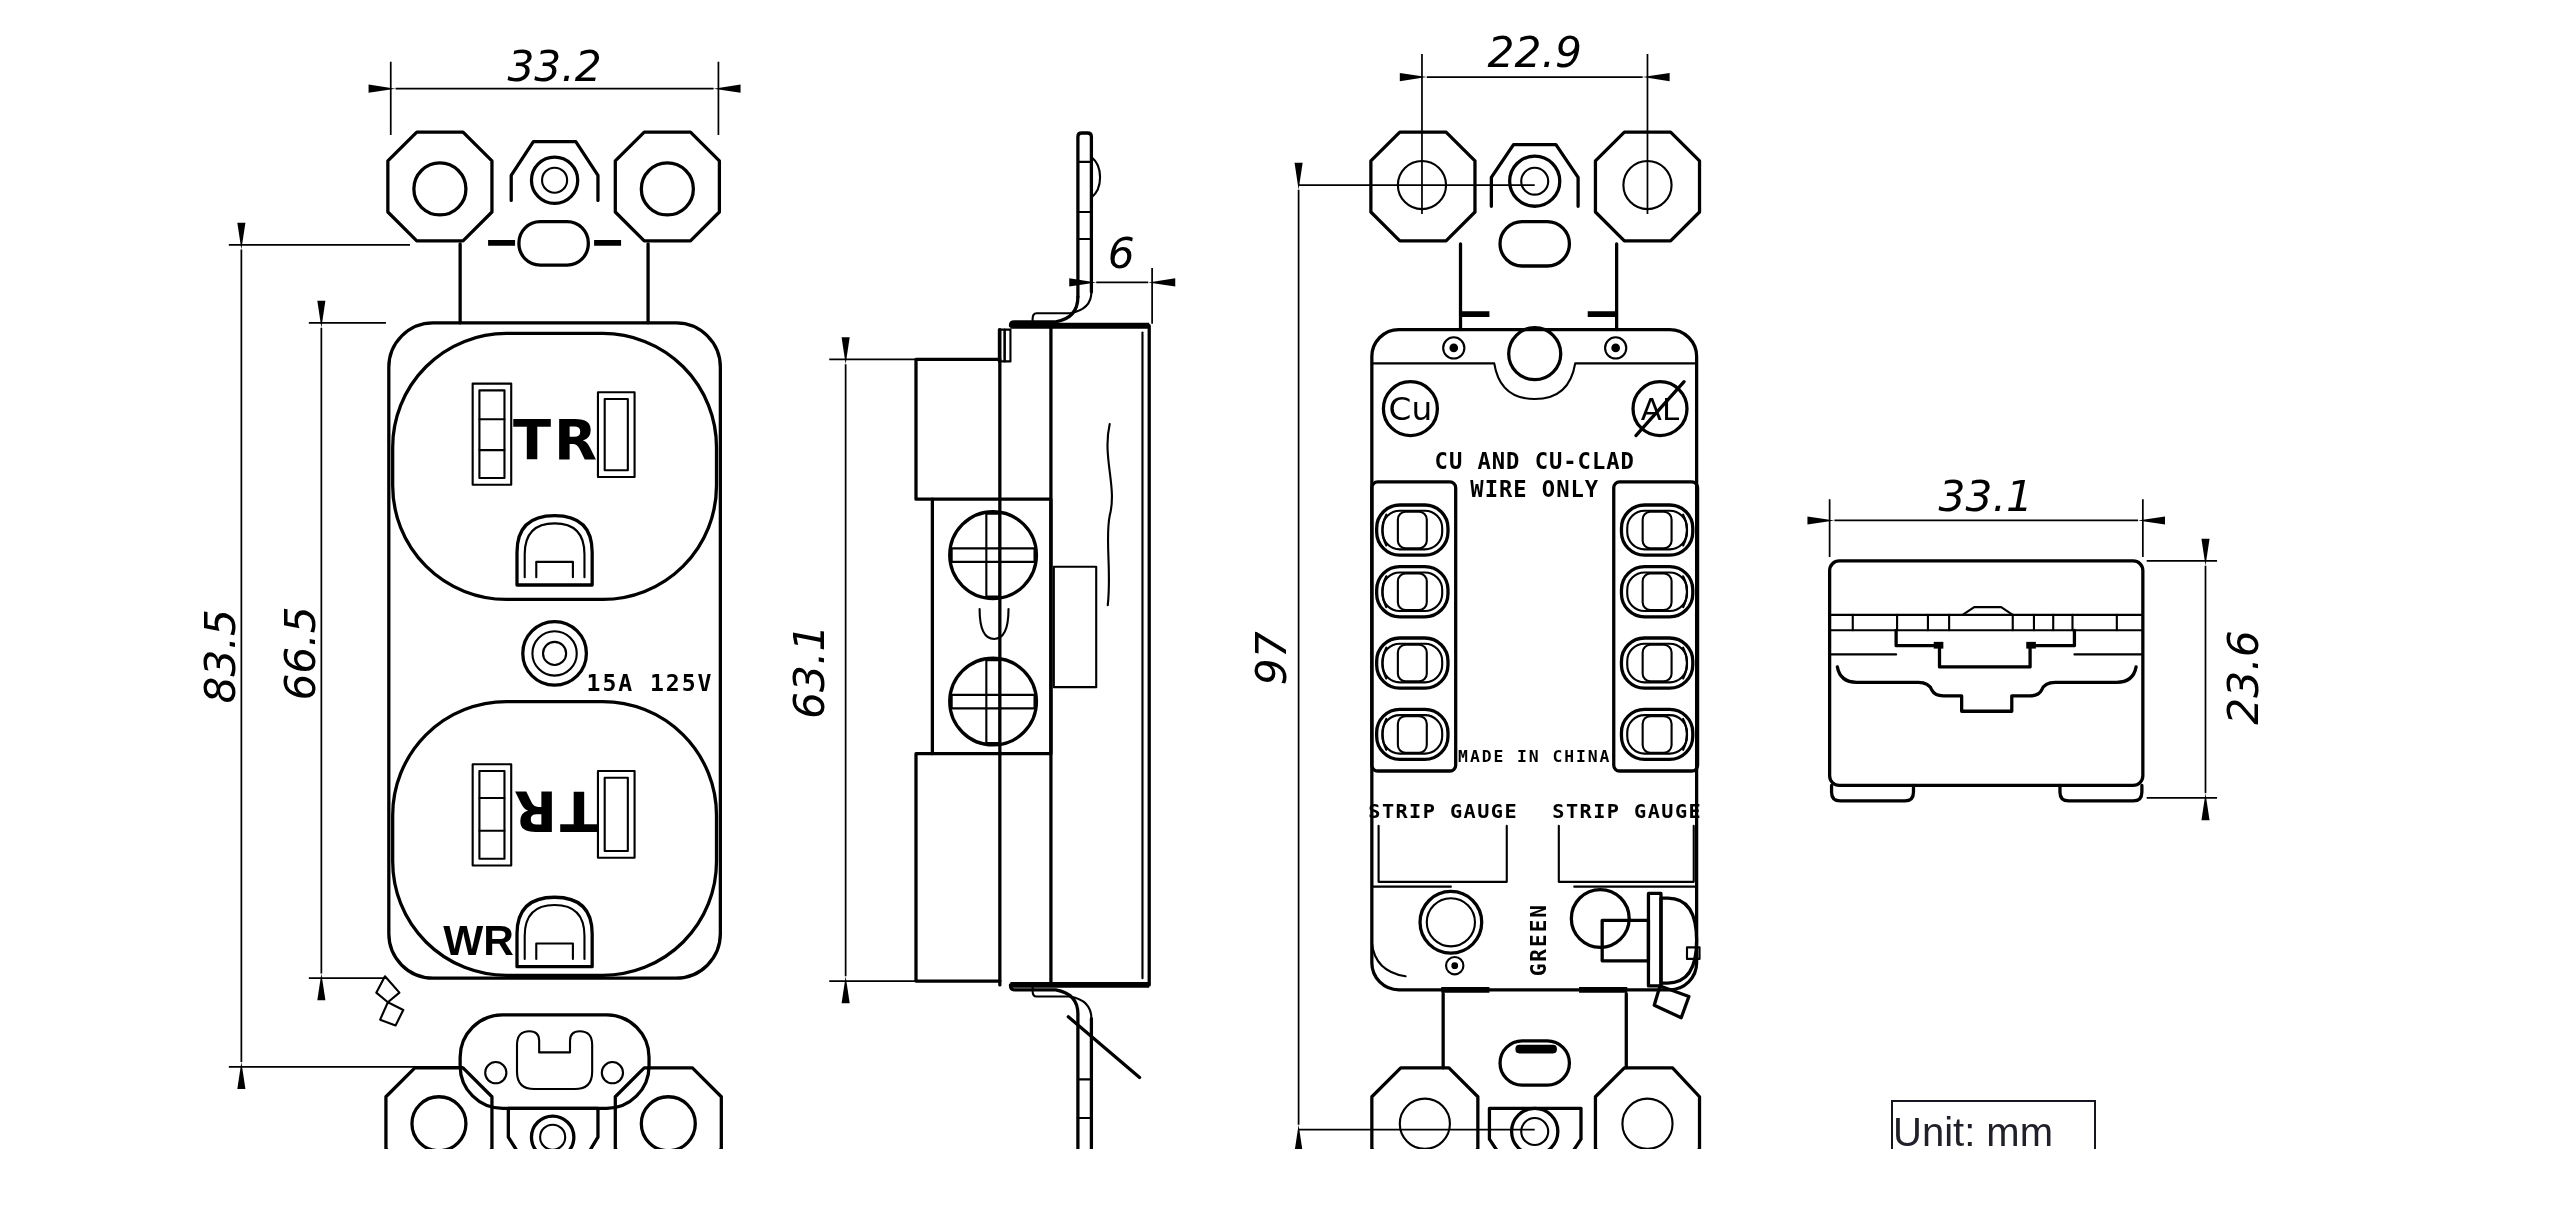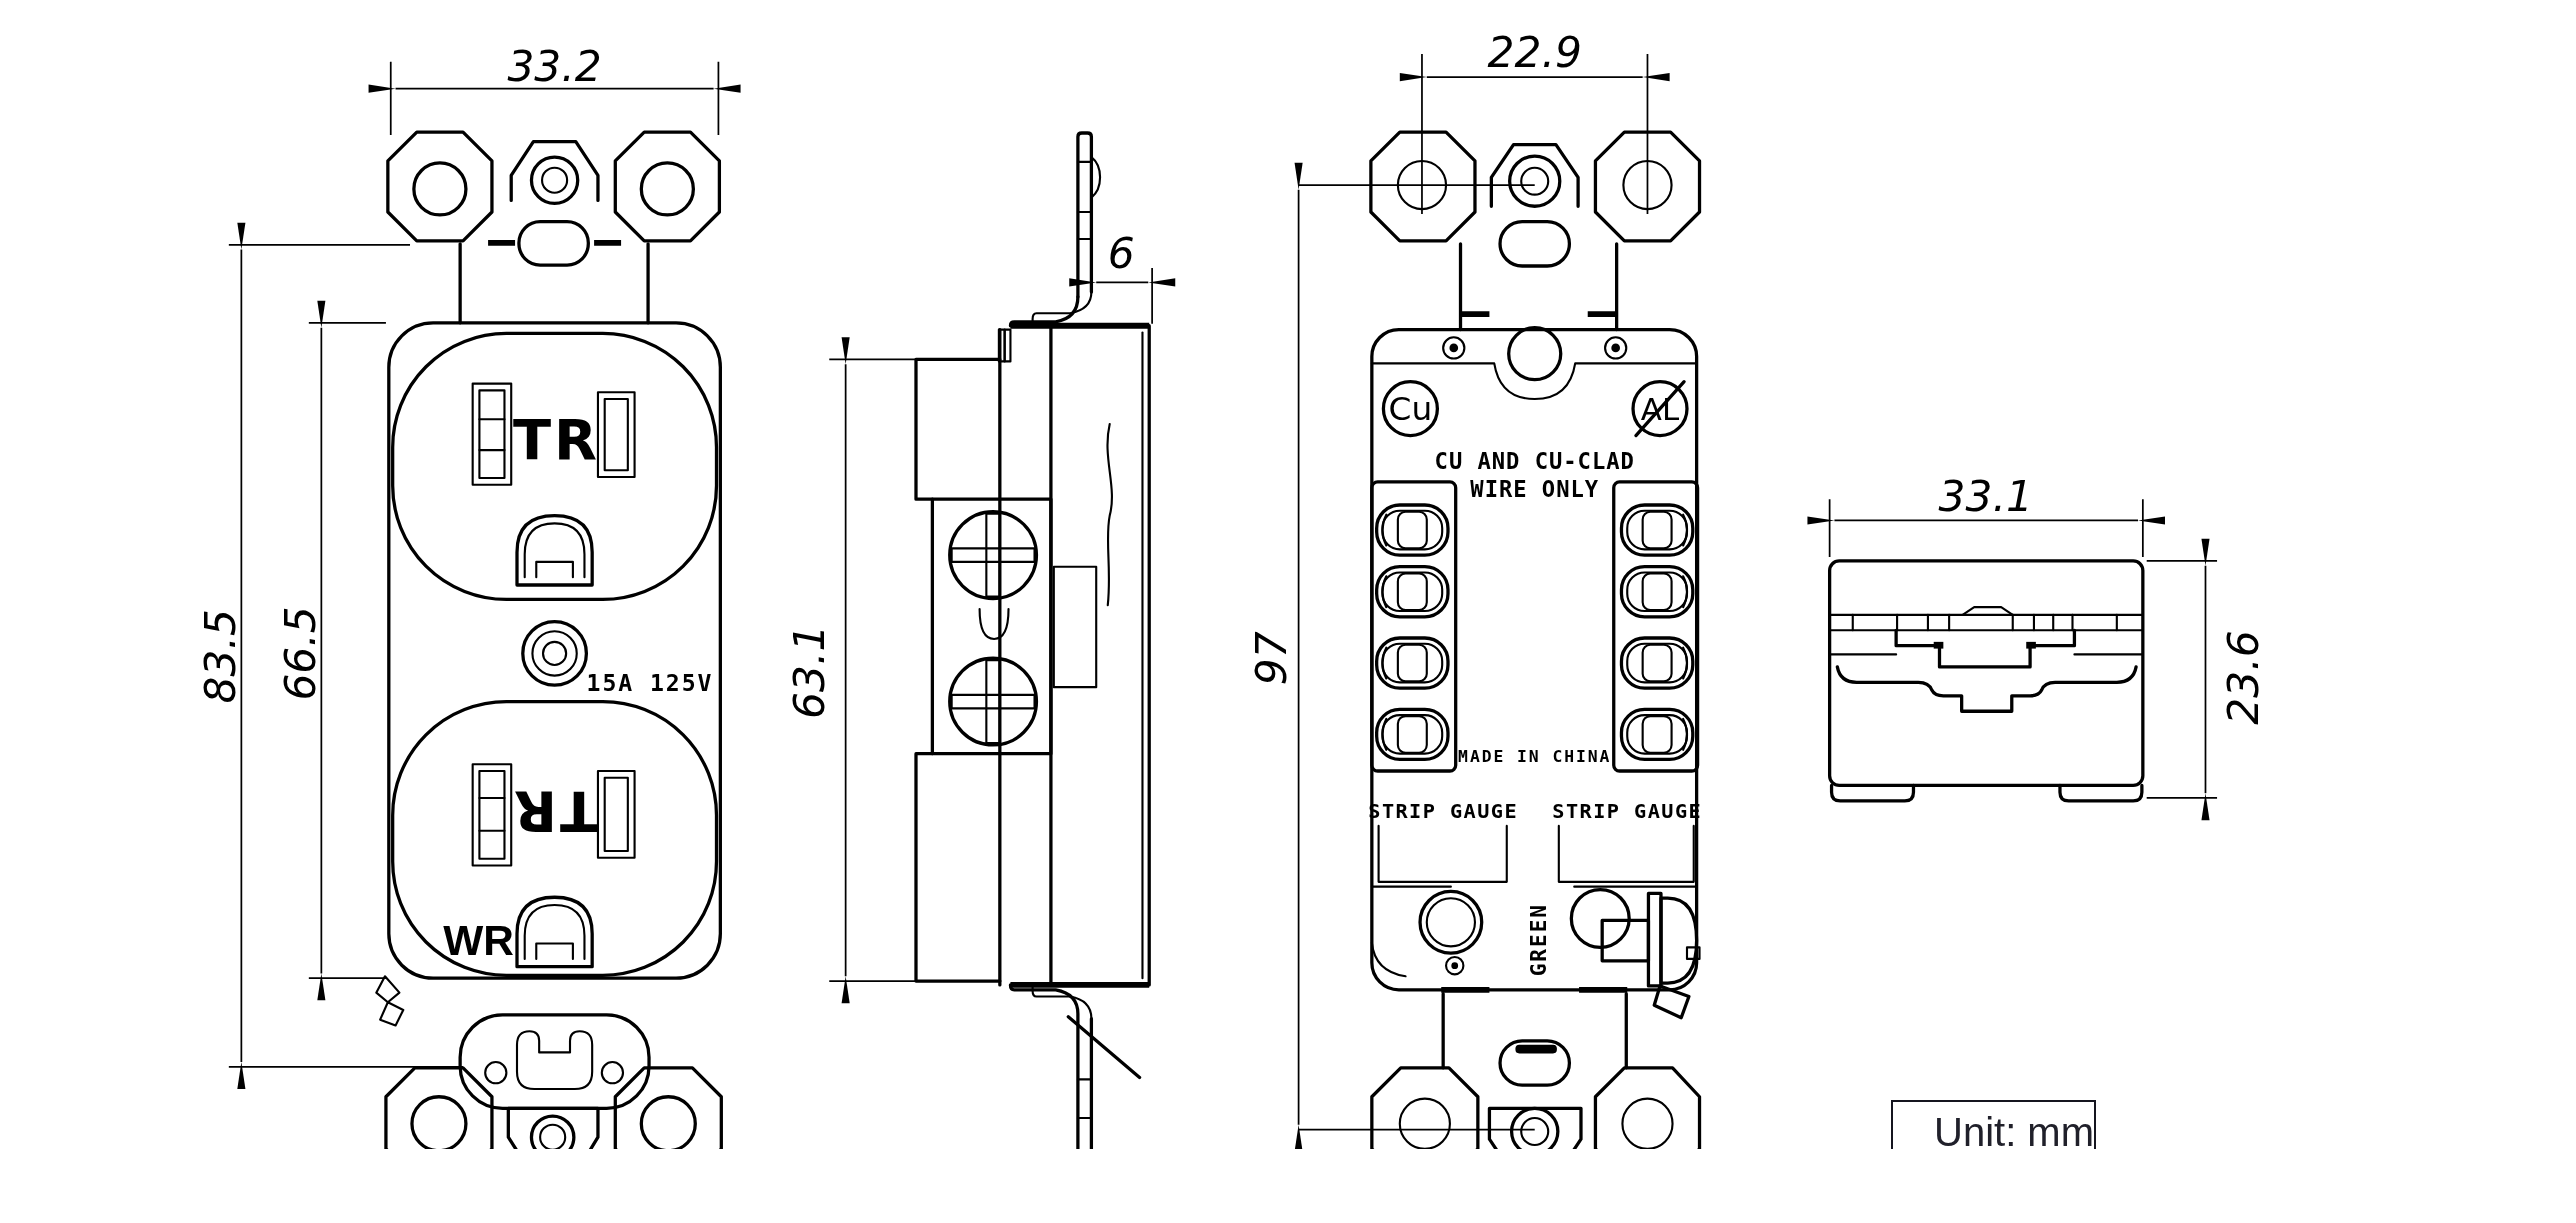--- a/index.html
+++ b/index.html
@@ -9,21 +9,21 @@
   .lnT{fill:none;stroke:#000;stroke-width:2.2;stroke-linecap:round;stroke-linejoin:round}
   .lnH{fill:none;stroke:#000;stroke-width:6;stroke-linecap:butt}
   .dim{fill:none;stroke:#000;stroke-width:1.8;stroke-linecap:butt}
   text{fill:#000}
   .dimtxt{font-family:"DejaVu Sans",sans-serif;font-style:italic;font-size:44px}
   .mono{font-family:"DejaVu Sans Mono",monospace;font-weight:bold}
   .trtxt{font-family:"DejaVu Sans",sans-serif;font-weight:bold;letter-spacing:3px}
   .wrtxt{font-family:"Liberation Sans",sans-serif;font-weight:bold}
   .badge{font-family:"DejaVu Sans",sans-serif;font-weight:500}
   #unit-box{position:absolute;left:1891px;top:1100px;width:201px;height:60px;
-    border:2.9px solid #15151f;display:flex;align-items:center;justify-content:flex-end;
+    border:2.9px solid #15151f;display:flex;align-items:center;justify-content:flex-start;
     font-family:"Liberation Sans",sans-serif;font-size:40px;color:#20202a;background:#fff}
 </style>
 </head>
 <body>
 
 <div id="stage">
 <svg id="draw" width="2576" height="1223" viewBox="0 0 2672 1269" xmlns="http://www.w3.org/2000/svg">
   <defs>
     <marker id="arr" viewBox="0 0 30 12" refX="1" refY="6" markerWidth="30" markerHeight="12" markerUnits="userSpaceOnUse" orient="auto-start-reverse">
       <path d="M1 6 L29 1.8 L29 10.2 Z" fill="#000"></path>

